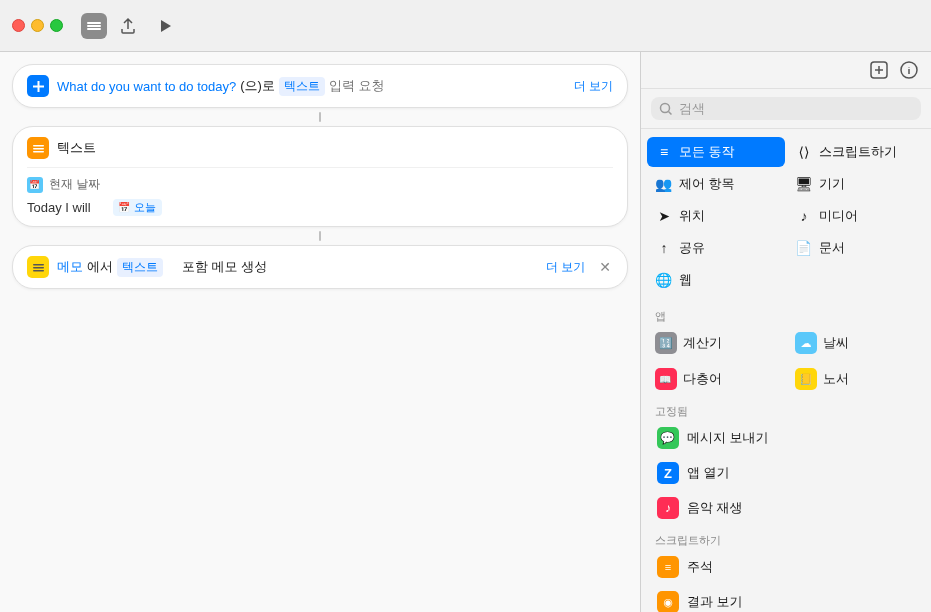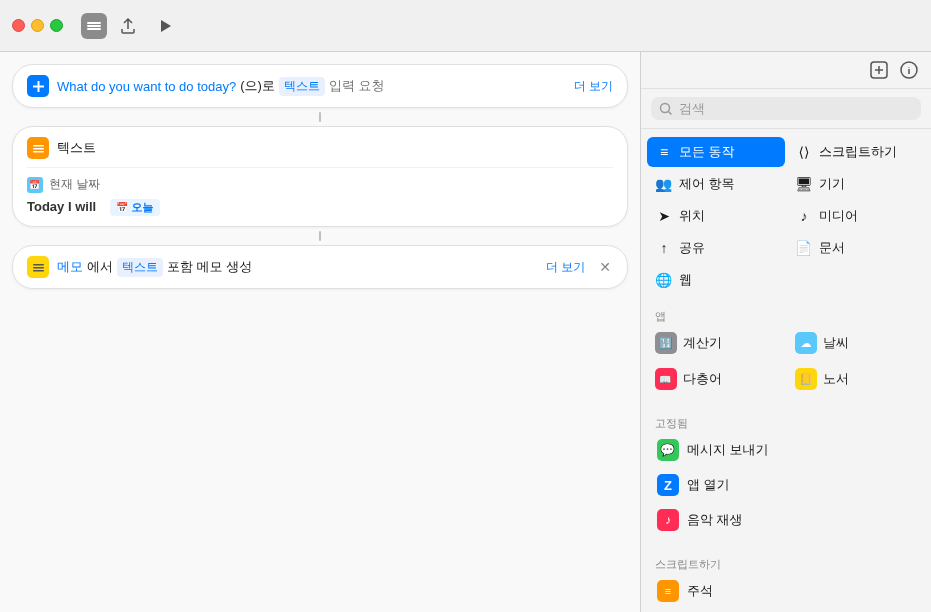--- a/index.html
+++ b/index.html
@@ -180,26 +180,25 @@
       background: #5ac8fa;
       display: flex;
       align-items: center;
       justify-content: center;
       font-size: 9px;
       color: white;
     }
 
     .input-line {
       display: flex;
-      align-items: flex-start;
-      gap: 14px;
+      align-items: center;
+      gap: 22px;
       font-size: 13px;
       color: #333;
       margin-top: 6px;
-      font-weight: bold;
     }
     .date-badge {
       background: #e8f4ff;
       color: #007aff;
       border-radius: 4px;
       padding: 1px 6px;
       font-size: 11px;
       display: flex;
       align-items: center;
       gap: 3px;
@@ -268,21 +267,21 @@
       font-size: 14px;
       width: 18px;
       text-align: center;
     }
 
     .section-label {
       font-size: 11px;
       color: #888;
       font-weight: 500;
       padding: 4px 14px 2px;
-      margin-top: 16px;
+      margin-top: 4px;
     }
 
     .list-item-row {
       display: flex;
       align-items: center;
       gap: 8px;
       padding: 6px 10px;
       cursor: pointer;
       font-size: 13px;
       color: #1a1a1a;
@@ -437,21 +436,21 @@
           <svg width="13" height="13" viewBox="0 0 13 13" fill="#555">
             <rect x="1" y="3" width="11" height="1.5" rx="0.75"></rect>
             <rect x="1" y="6" width="11" height="1.5" rx="0.75"></rect>
             <rect x="1" y="9" width="11" height="1.5" rx="0.75"></rect>
           </svg>
         </div>
         <div class="action-title">
           <span style="color:#007aff;cursor:pointer;">메모</span>
           <span style="color:#1a1a1a;"> 에서 </span>
           <span class="label-badge">텍스트</span>
-          <span style="color:#1a1a1a;"> 포함 메모 생성</span>
+          <span style="color:#1a1a1a;margin-left:15px;"> 포함 메모 생성</span>
         </div>
         <button class="more-btn">더 보기</button>
         <button class="close-btn">✕</button>
       </div>
     </div>
 
   </div>
 
   <div class="right-panel">
 

